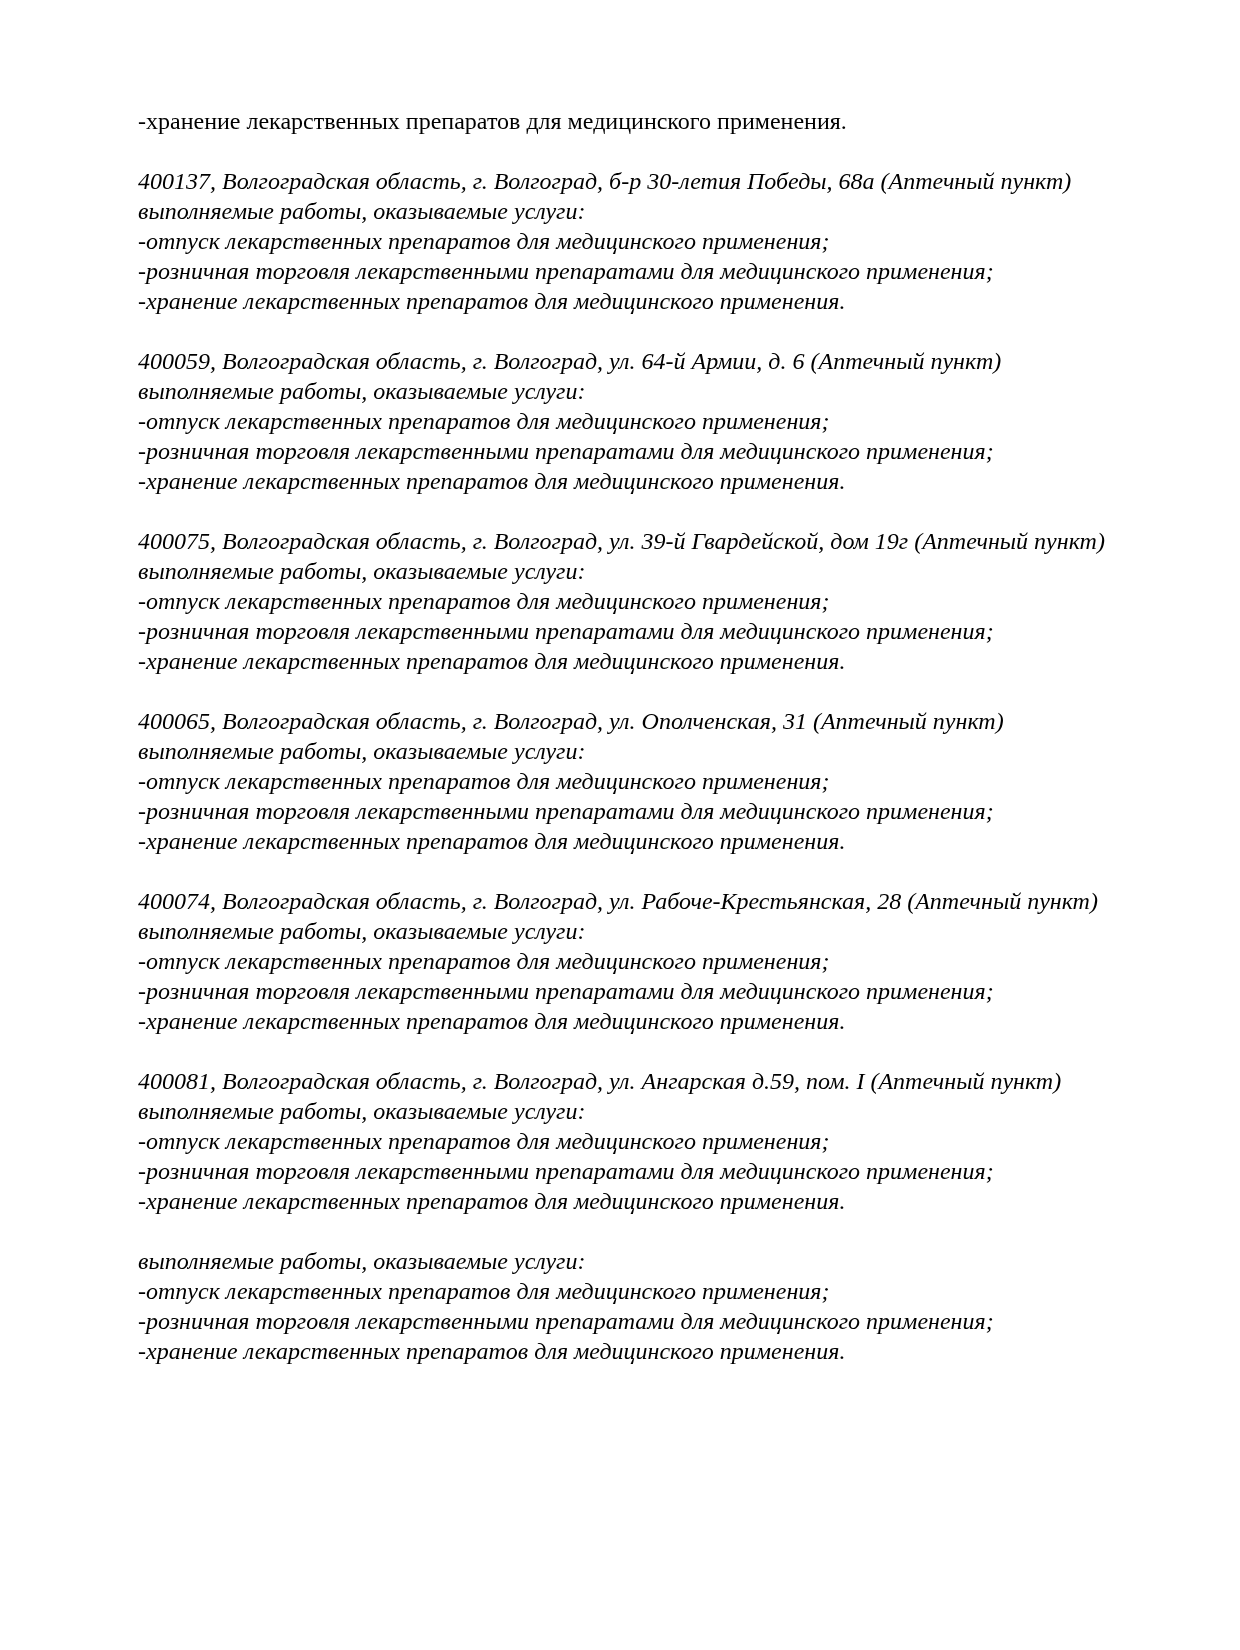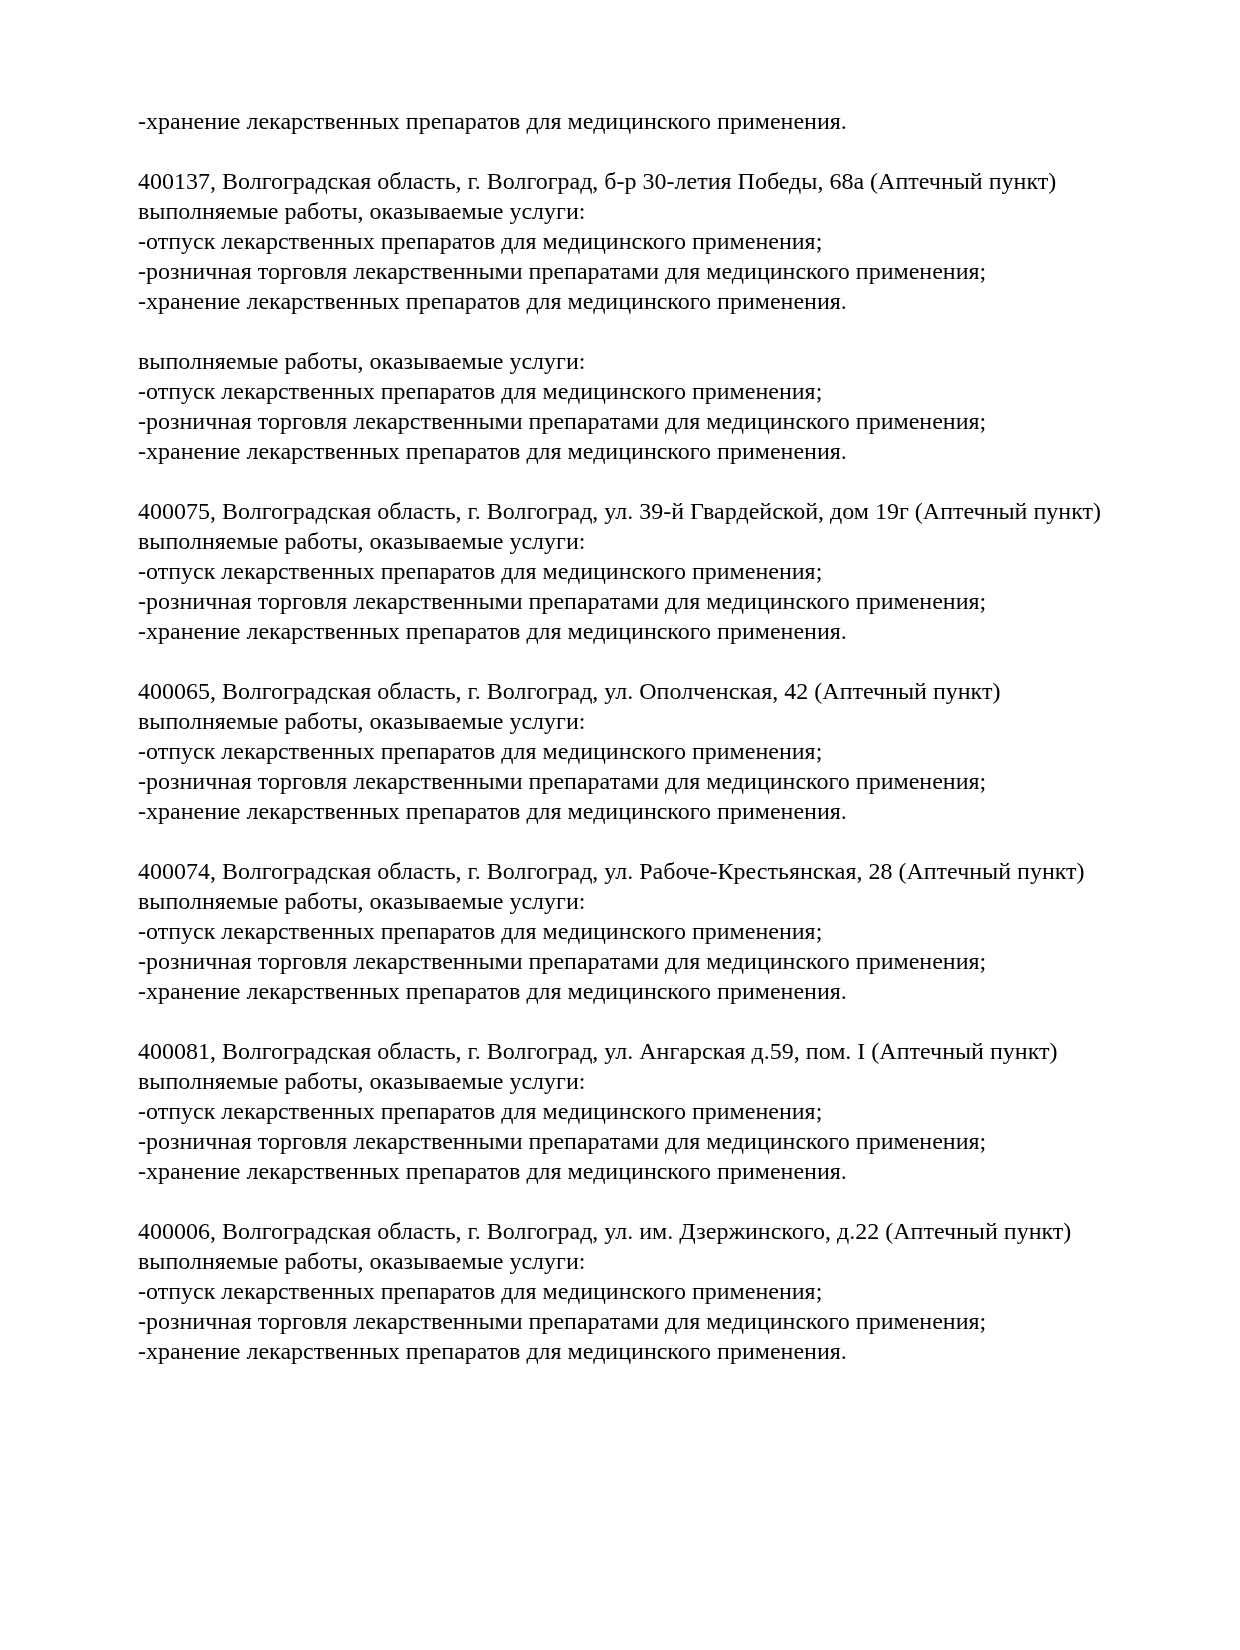--- a/index.html
+++ b/index.html
@@ -21,54 +21,56 @@
     height: 1650px;
     padding: 106px 80px 0 138px;
   }
   .page p {
     margin: 0;
     line-height: 30px;
     white-space: nowrap;
   }
   .entry {
     margin-top: 30px; 
+    font-style: italic;
   }
 </style>
 </head>
 <body>
 
 <div class="page">
 
   <p>-хранение лекарственных препаратов для медицинского применения.</p>
 
   <section class="entry">
     <p>400137, Волгоградская область, г. Волгоград, б-р 30-летия Победы, 68а (Аптечный пункт)</p>
     <p>выполняемые работы, оказываемые услуги:</p>
     <p>-отпуск лекарственных препаратов для медицинского применения;</p>
     <p>-розничная торговля лекарственными препаратами для медицинского применения;</p>
     <p>-хранение лекарственных препаратов для медицинского применения.</p>
   </section>
 
   <section class="entry">
+    <p>400059, Волгоградская область, г. Волгоград, ул. 64-й Армии, д. 6 (Аптечный пункт)</p>
     <p>выполняемые работы, оказываемые услуги:</p>
     <p>-отпуск лекарственных препаратов для медицинского применения;</p>
     <p>-розничная торговля лекарственными препаратами для медицинского применения;</p>
     <p>-хранение лекарственных препаратов для медицинского применения.</p>
   </section>
 
   <section class="entry">
     <p>400075, Волгоградская область, г. Волгоград, ул. 39-й Гвардейской, дом 19г (Аптечный пункт)</p>
     <p>выполняемые работы, оказываемые услуги:</p>
     <p>-отпуск лекарственных препаратов для медицинского применения;</p>
     <p>-розничная торговля лекарственными препаратами для медицинского применения;</p>
     <p>-хранение лекарственных препаратов для медицинского применения.</p>
   </section>
 
   <section class="entry">
-    <p>400065, Волгоградская область, г. Волгоград, ул. Ополченская, 42 (Аптечный пункт)</p>
+    <p>400065, Волгоградская область, г. Волгоград, ул. Ополченская, 31 (Аптечный пункт)</p>
     <p>выполняемые работы, оказываемые услуги:</p>
     <p>-отпуск лекарственных препаратов для медицинского применения;</p>
     <p>-розничная торговля лекарственными препаратами для медицинского применения;</p>
     <p>-хранение лекарственных препаратов для медицинского применения.</p>
   </section>
 
   <section class="entry">
     <p>400074, Волгоградская область, г. Волгоград, ул. Рабоче-Крестьянская, 28 (Аптечный пункт)</p>
     <p>выполняемые работы, оказываемые услуги:</p>
     <p>-отпуск лекарственных препаратов для медицинского применения;</p>
@@ -78,20 +80,19 @@
 
   <section class="entry">
     <p>400081, Волгоградская область, г. Волгоград, ул. Ангарская д.59, пом. I (Аптечный пункт)</p>
     <p>выполняемые работы, оказываемые услуги:</p>
     <p>-отпуск лекарственных препаратов для медицинского применения;</p>
     <p>-розничная торговля лекарственными препаратами для медицинского применения;</p>
     <p>-хранение лекарственных препаратов для медицинского применения.</p>
   </section>
 
   <section class="entry">
-    <p>400006, Волгоградская область, г. Волгоград, ул. им. Дзержинского, д.22 (Аптечный пункт)</p>
     <p>выполняемые работы, оказываемые услуги:</p>
     <p>-отпуск лекарственных препаратов для медицинского применения;</p>
     <p>-розничная торговля лекарственными препаратами для медицинского применения;</p>
     <p>-хранение лекарственных препаратов для медицинского применения.</p>
   </section>
 
 </div>
 
 </body></html>

